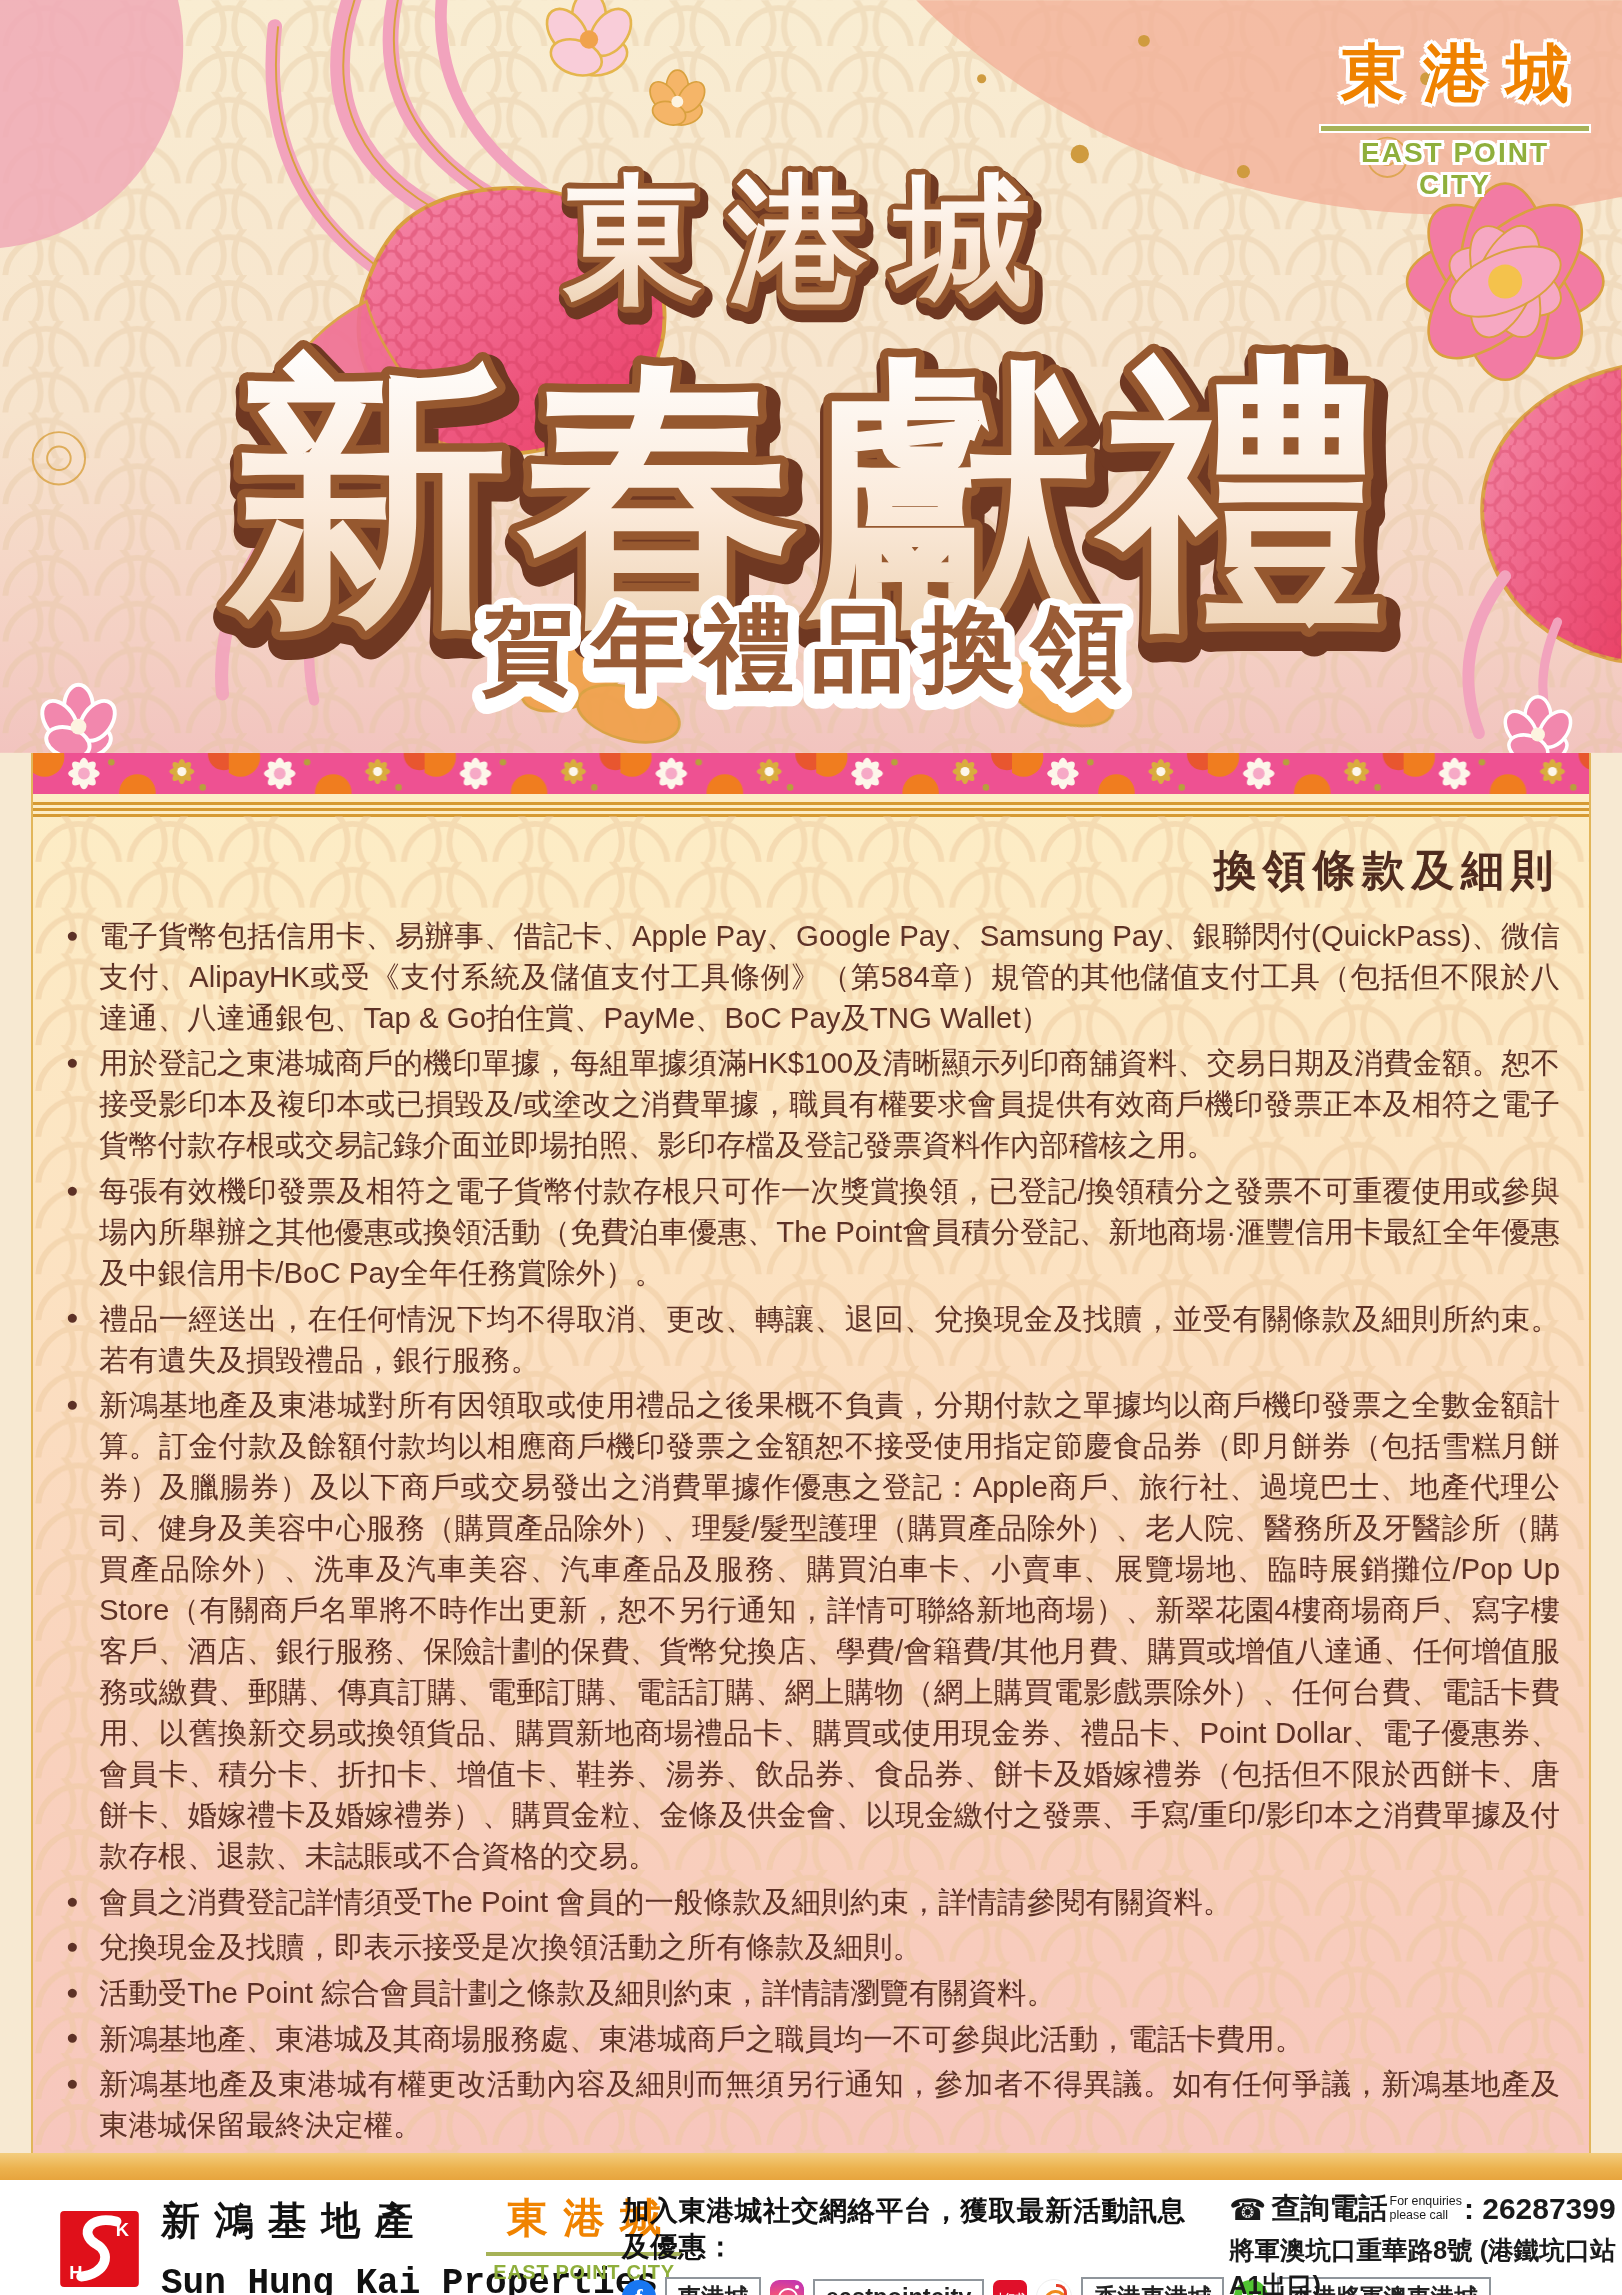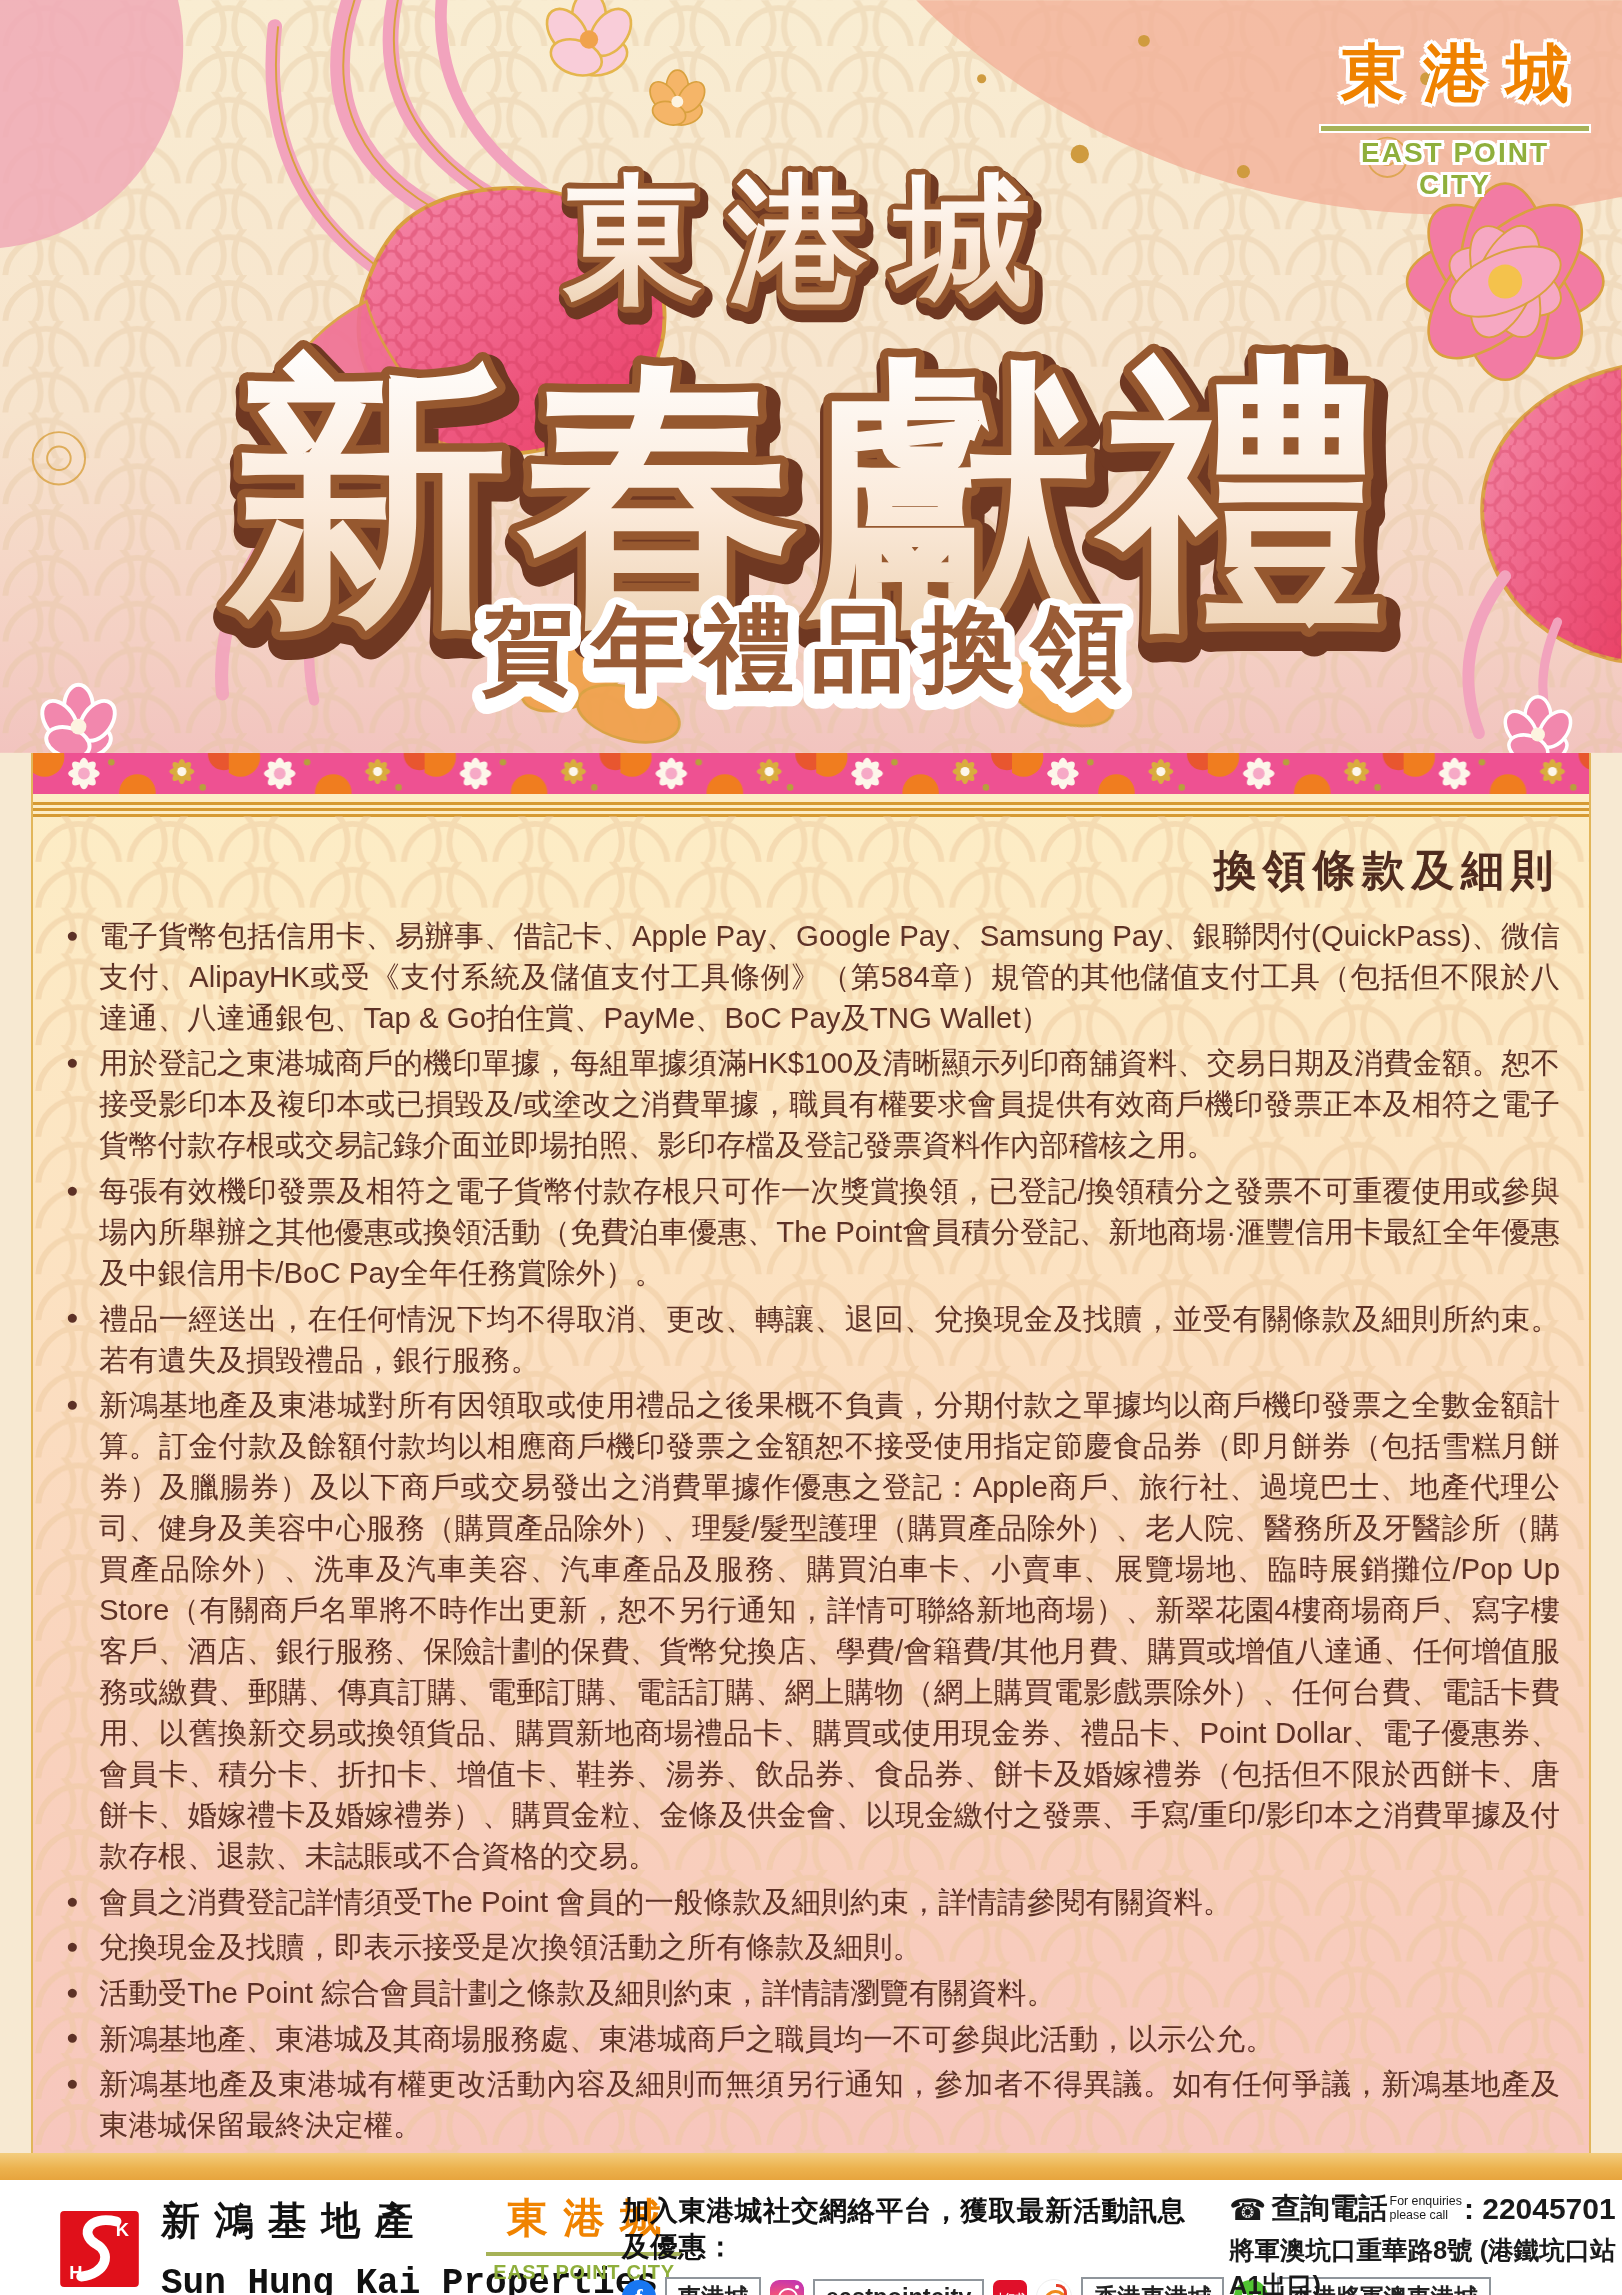--- a/index.html
+++ b/index.html
@@ -346,21 +346,21 @@
             <span class="ttx">兌換現金及找贖，即表示接受是次換領活動之所有條款及細則。</span>
           </li>
 
           <li>
             <span class="dot">●</span>
             <span class="ttx">活動受The Point 綜合會員計劃之條款及細則約束，詳情請瀏覽有關資料。</span>
           </li>
 
           <li>
             <span class="dot">●</span>
-            <span class="ttx">新鴻基地產、東港城及其商場服務處、東港城商戶之職員均一不可參與此活動，以示公允。</span>
+            <span class="ttx">新鴻基地產、東港城及其商場服務處、東港城商戶之職員均一不可參與此活動，電話卡費用。</span>
           </li>
 
           <li>
             <span class="dot">●</span>
             <span class="ttx">新鴻基地產及東港城有權更改活動內容及細則而無須另行通知，參加者不得異議。如有任何爭議，新鴻基地產及東港城保留最終決定權。</span>
           </li>
         </ul>
     </div>
   </div>
 
@@ -403,20 +403,20 @@
     </div>
 
     <div class="contact">
       <div class="c-row">
         <span class="phone-ico">☎</span>
         <span class="c-cn">查詢電話</span>
         <span class="c-en">
           <span>For enquiries</span><br>
           <span>please call</span>
         </span>
-        <span class="c-num">: 22045701</span>
+        <span class="c-num">: 26287399</span>
       </div>
       <div class="c-addr">將軍澳坑口重華路8號 (港鐵坑口站A1出口)</div>
 
     </div>
   </div>
 </div>
 
 
 </body></html>

